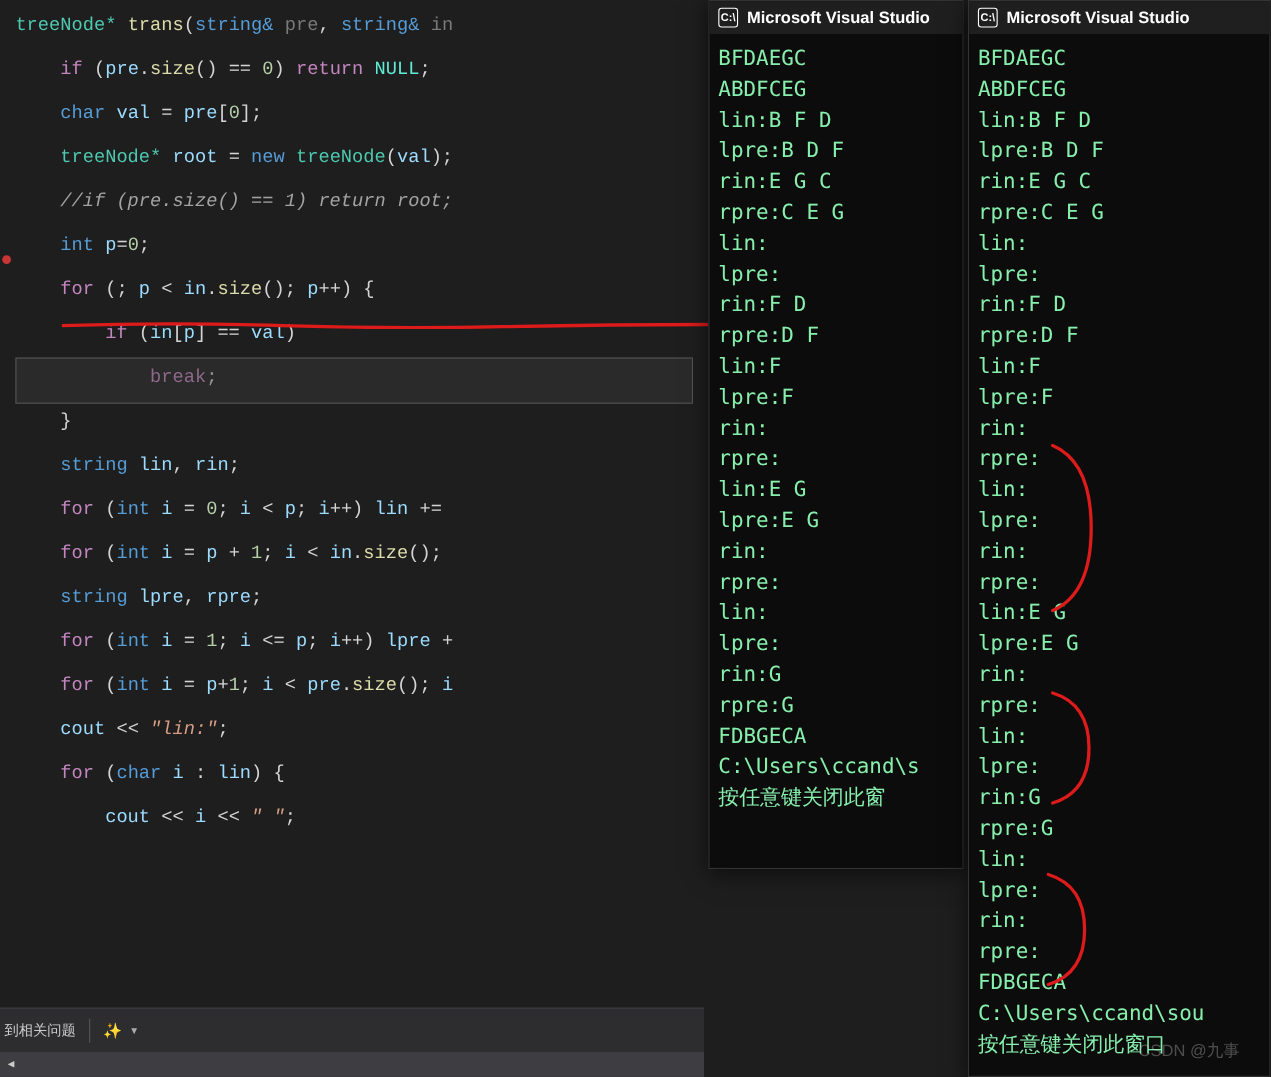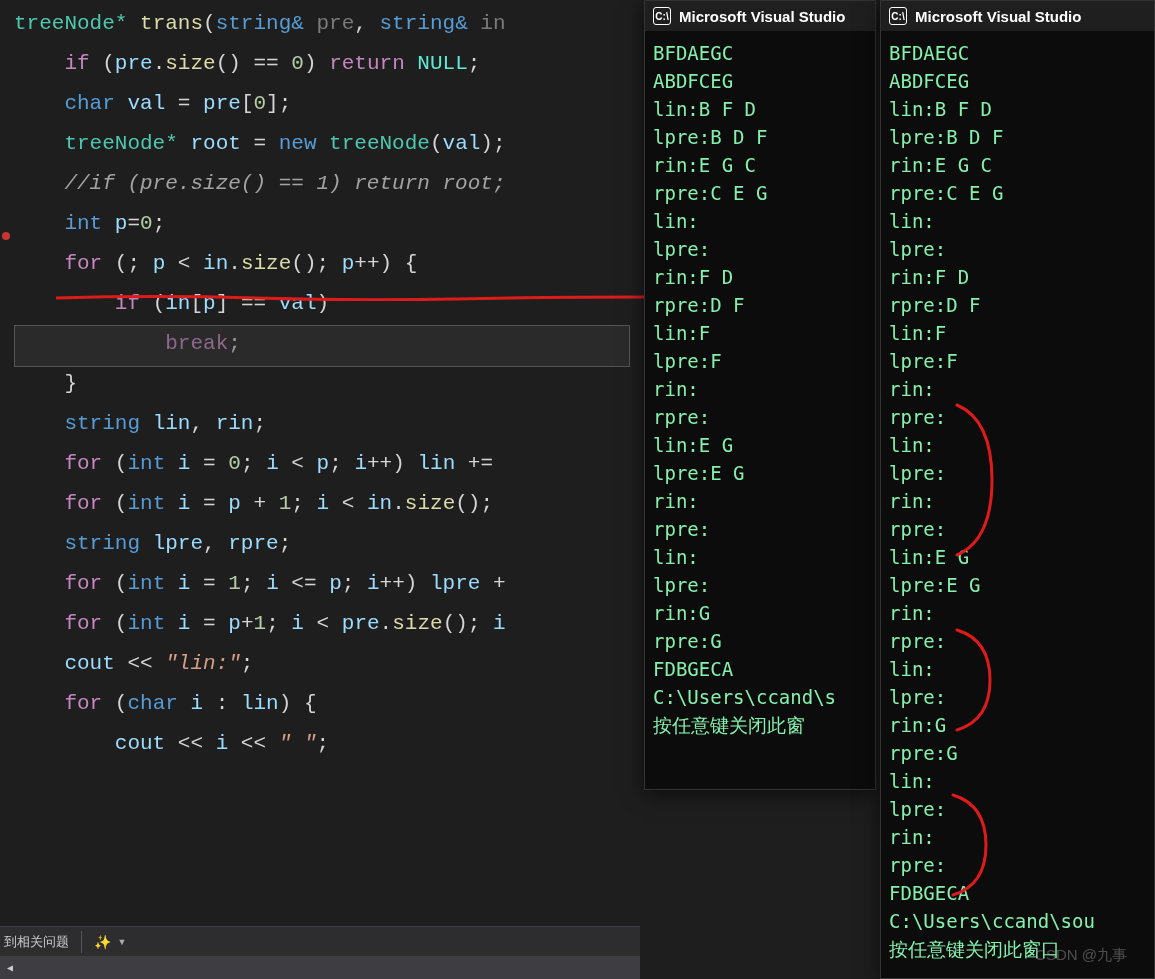--- a/index.html
+++ b/index.html
@@ -16,21 +16,21 @@
 .editor {
   position: absolute;
   top: 0;
   left: 0;
   width: 640px;
   height: 925px;
   background: #1e1e1e;
   padding: 4px 0 0 14px;
   white-space: pre;
   line-height: 40px;
-  font-size: 21px;
+  font-size: 17px;
 }
 .tok-type { color: #4ec9b0; }
 .tok-keyword { color: #569cd6; }
 .tok-func { color: #dcdcaa; }
 .tok-var { color: #9cdcfe; }
 .tok-num { color: #b5cea8; }
 .tok-str { color: #d69d85; font-style: italic; }
 .tok-comment { color: #a3a3a3; font-style: italic; }
 .tok-null { color: #5eead4; }
 .tok-kw { color: #c586c0; }
@@ -100,21 +100,21 @@
   white-space: pre;
   font-size: 19px;
   color: #86efac;
 }
 
 .status-bar {
   position: absolute;
   bottom: 23px;
   left: 0;
   width: 640px;
-  height: 30px;
+  height: 40px;
   background: #2d2d30;
   border-top: 1px solid #3e3e42;
   display: flex;
   align-items: center;
   font-family: 'Microsoft YaHei', sans-serif;
   font-size: 13px;
   color: #ccc;
 }
 .status-text { padding-left: 4px; }
 .status-sep {

